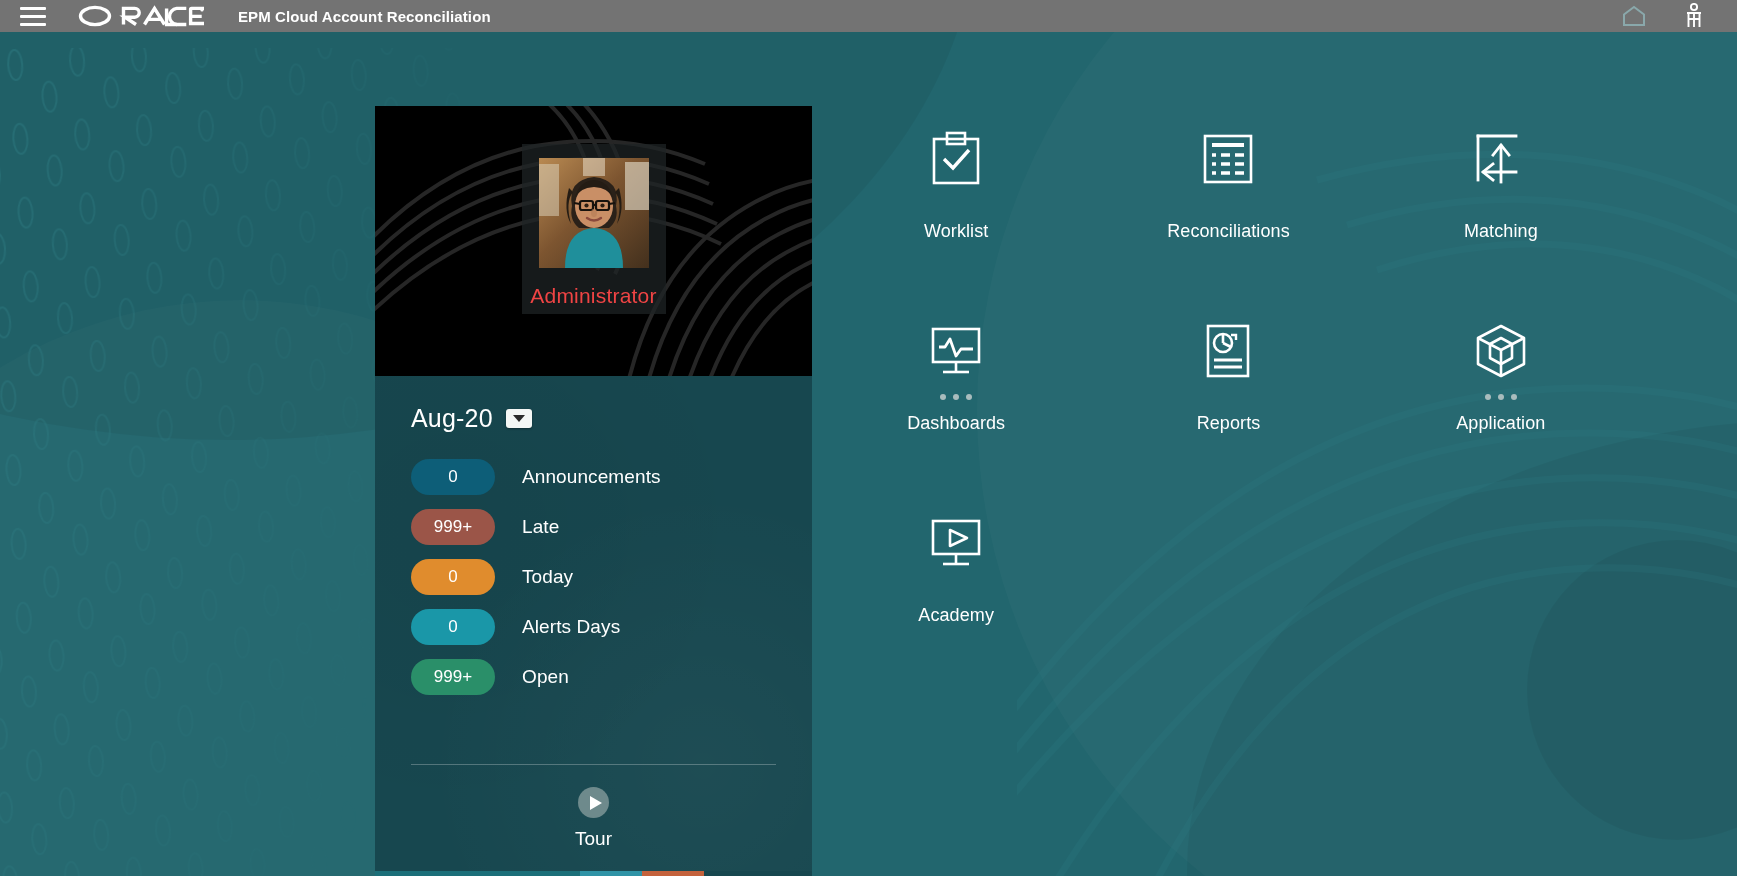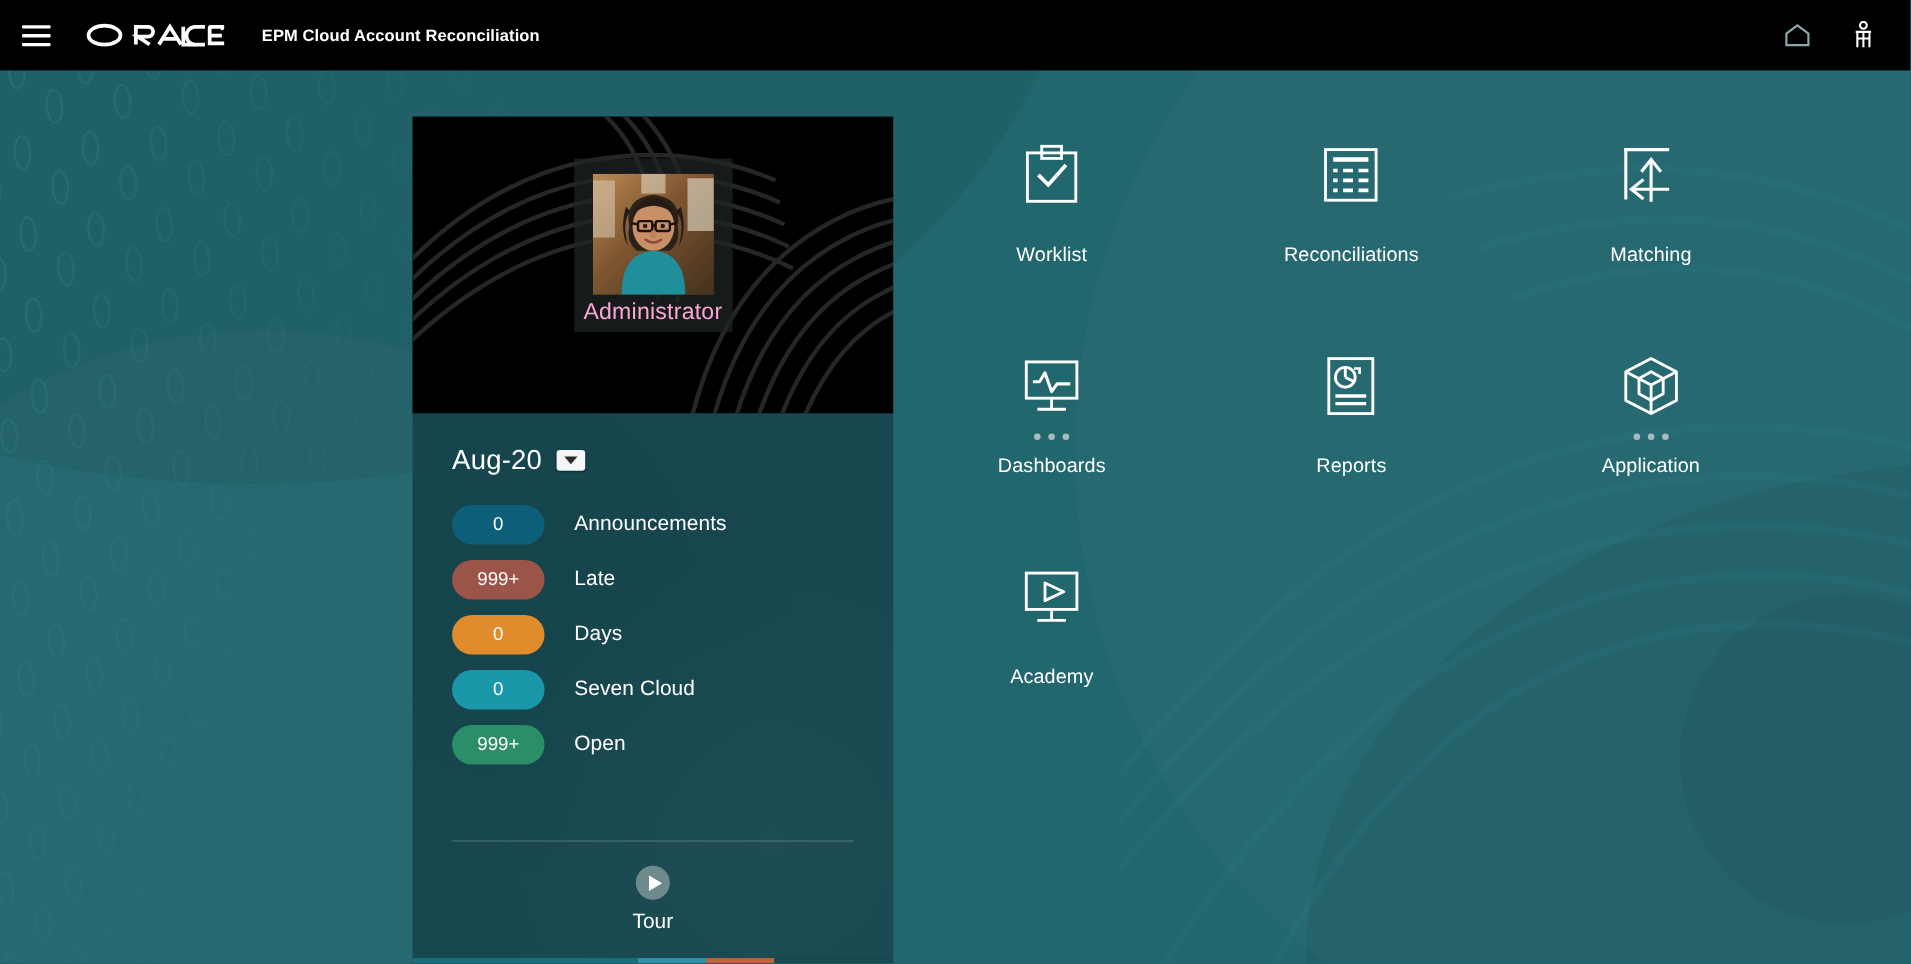--- a/index.html
+++ b/index.html
@@ -70,22 +70,22 @@
     position: absolute;
     right: -180px; top: 60px;
     width: 900px; height: 820px;
     opacity: .28;
   }
 
   
   #topbar {
     position: absolute;
     left: 0; top: 0;
-    width: 1737px; height: 64px;
-    background: #000000;
+    width: 1737px; height: 32px;
+    background: #737373;
     display: flex;
     align-items: center;
     z-index: 30;
   }
   .hamburger {
     width: 54px; height: 48px;
     display: flex; flex-direction: column;
     align-items: center; justify-content: center;
     gap: 5px;
     cursor: pointer;
@@ -155,22 +155,22 @@
     flex-direction: column;
     align-items: center;
   }
   .avatar-img {
     width: 110px; height: 110px;
     overflow: hidden;
     position: relative;
     background: #4a3524;
   }
   .avatar-name {
-    margin-top: 4px;
-    color: #f9a8d4;
+    margin-top: 16px;
+    color: #ef4444;
     font-size: 21px;
     font-weight: normal;
     white-space: nowrap;
     letter-spacing: .2px;
   }
 
   .card-body {
     flex: 1 1 auto;
     position: relative;
     background: #17474f;
@@ -494,26 +494,26 @@
           <div class="stat-label">Announcements</div>
         </div>
 
         <div class="stat-row">
           <div class="stat-badge" style="background:#9b5548">999+</div>
           <div class="stat-label">Late</div>
         </div>
 
         <div class="stat-row">
           <div class="stat-badge" style="background:#e08c2d">0</div>
-          <div class="stat-label">Days</div>
+          <div class="stat-label">Today</div>
         </div>
 
         <div class="stat-row">
           <div class="stat-badge" style="background:#1a97a8">0</div>
-          <div class="stat-label">Seven Cloud</div>
+          <div class="stat-label">Alerts Days</div>
         </div>
 
         <div class="stat-row">
           <div class="stat-badge" style="background:#2a8f69">999+</div>
           <div class="stat-label">Open</div>
         </div>
 
       </div>
 
       <div class="card-divider"></div>

